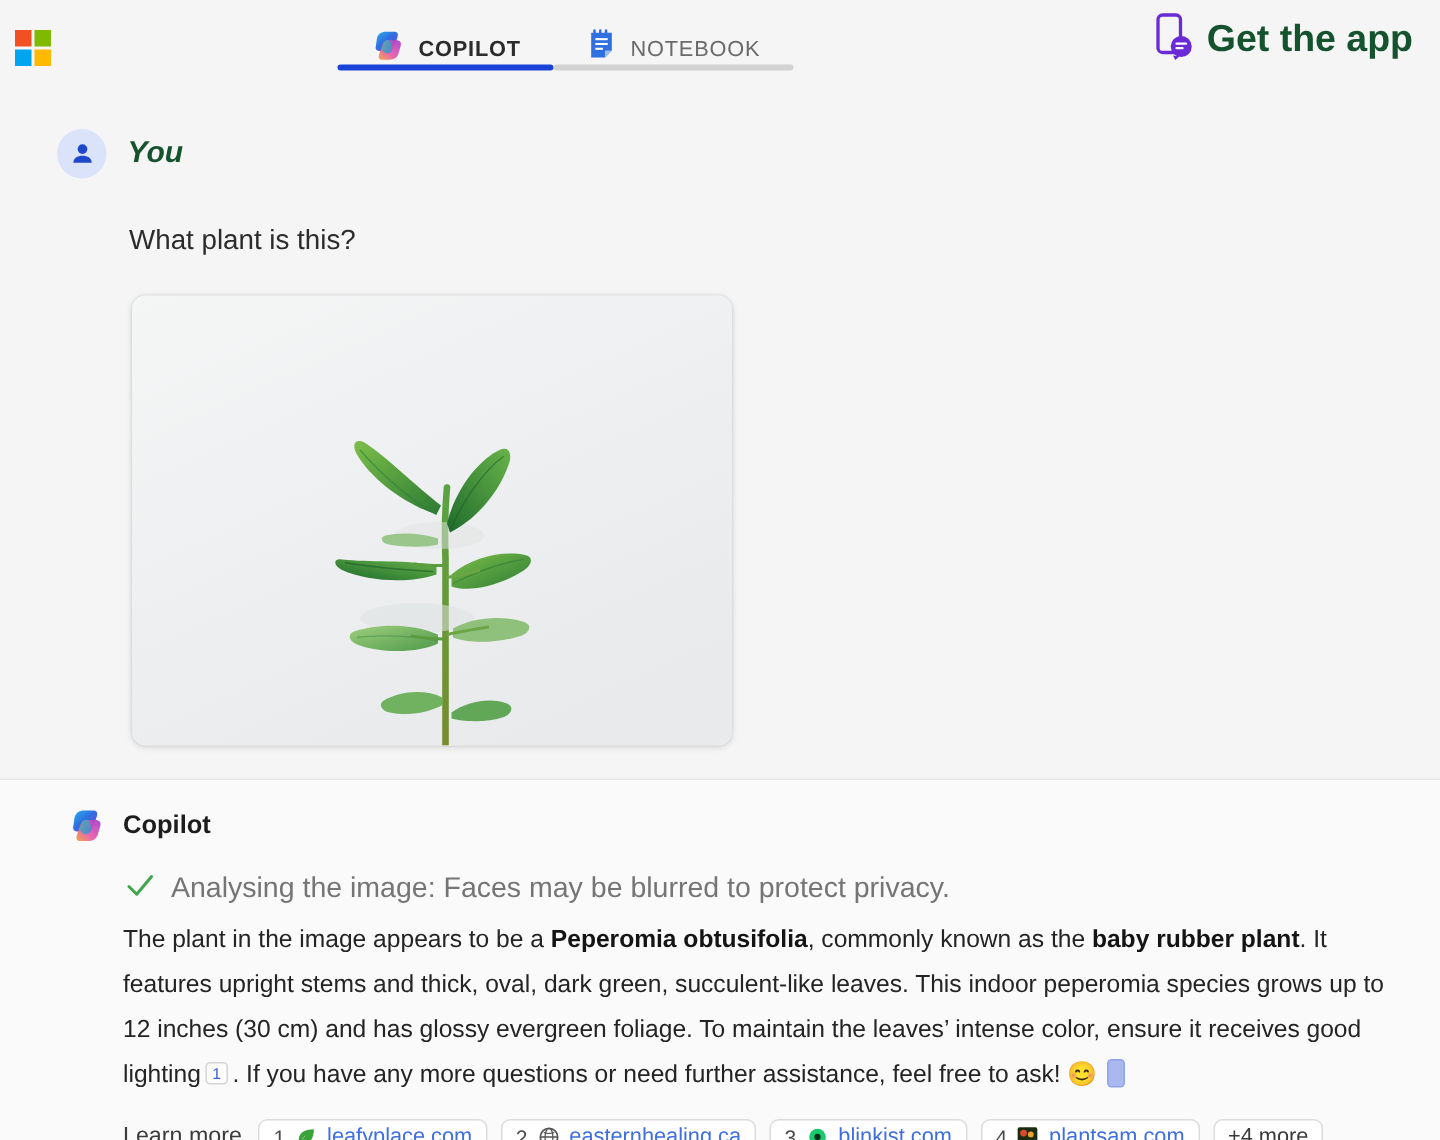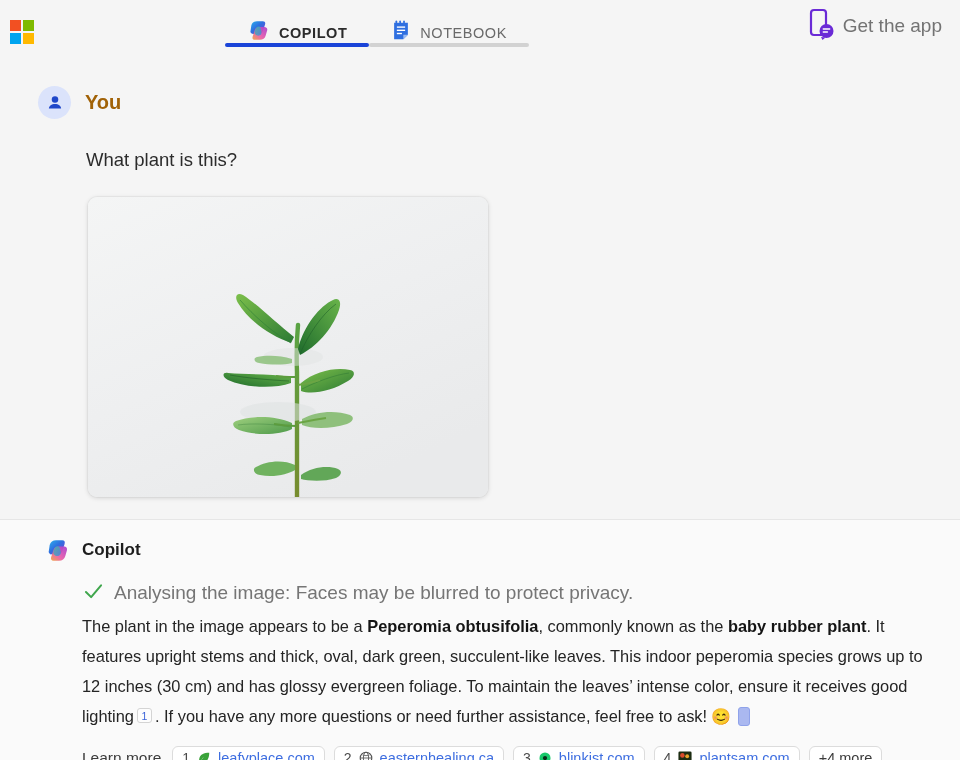--- a/index.html
+++ b/index.html
@@ -65,23 +65,23 @@
 
   .get-app {
     position: absolute;
     right: 18px; top: 8px;
     display: flex;
     align-items: center;
     gap: 8px;
     cursor: pointer;
   }
   .get-app-label {
-    color: #737373;
-    font-size: 19px;
-    font-weight: 400;
+    color: #14532d;
+    font-size: 25px;
+    font-weight: 700;
   }
 
   
   .conversation { position: relative; }
 
   .user-block {
     padding: 24px 0 0 0;
     background: #f5f5f5;
   }
   .msg-head {
@@ -93,21 +93,22 @@
   .avatar-user {
     width: 33px; height: 33px;
     border-radius: 50%;
     background: #dbe3fb;
     display: flex; align-items: center; justify-content: center;
     flex: none;
   }
   .msg-name {
     font-size: 20px;
     font-weight: bold;
-    color: #a16207;
+    color: #14532d;
+    font-style: italic;
   }
   .user-text {
     margin: 30px 0 8px 86px;
     font-size: 18.5px;
     color: #2c2c2c;
   }
 
   .attached-image {
     margin: 26px 0 0 88px;
     width: 400px; height: 300px;

